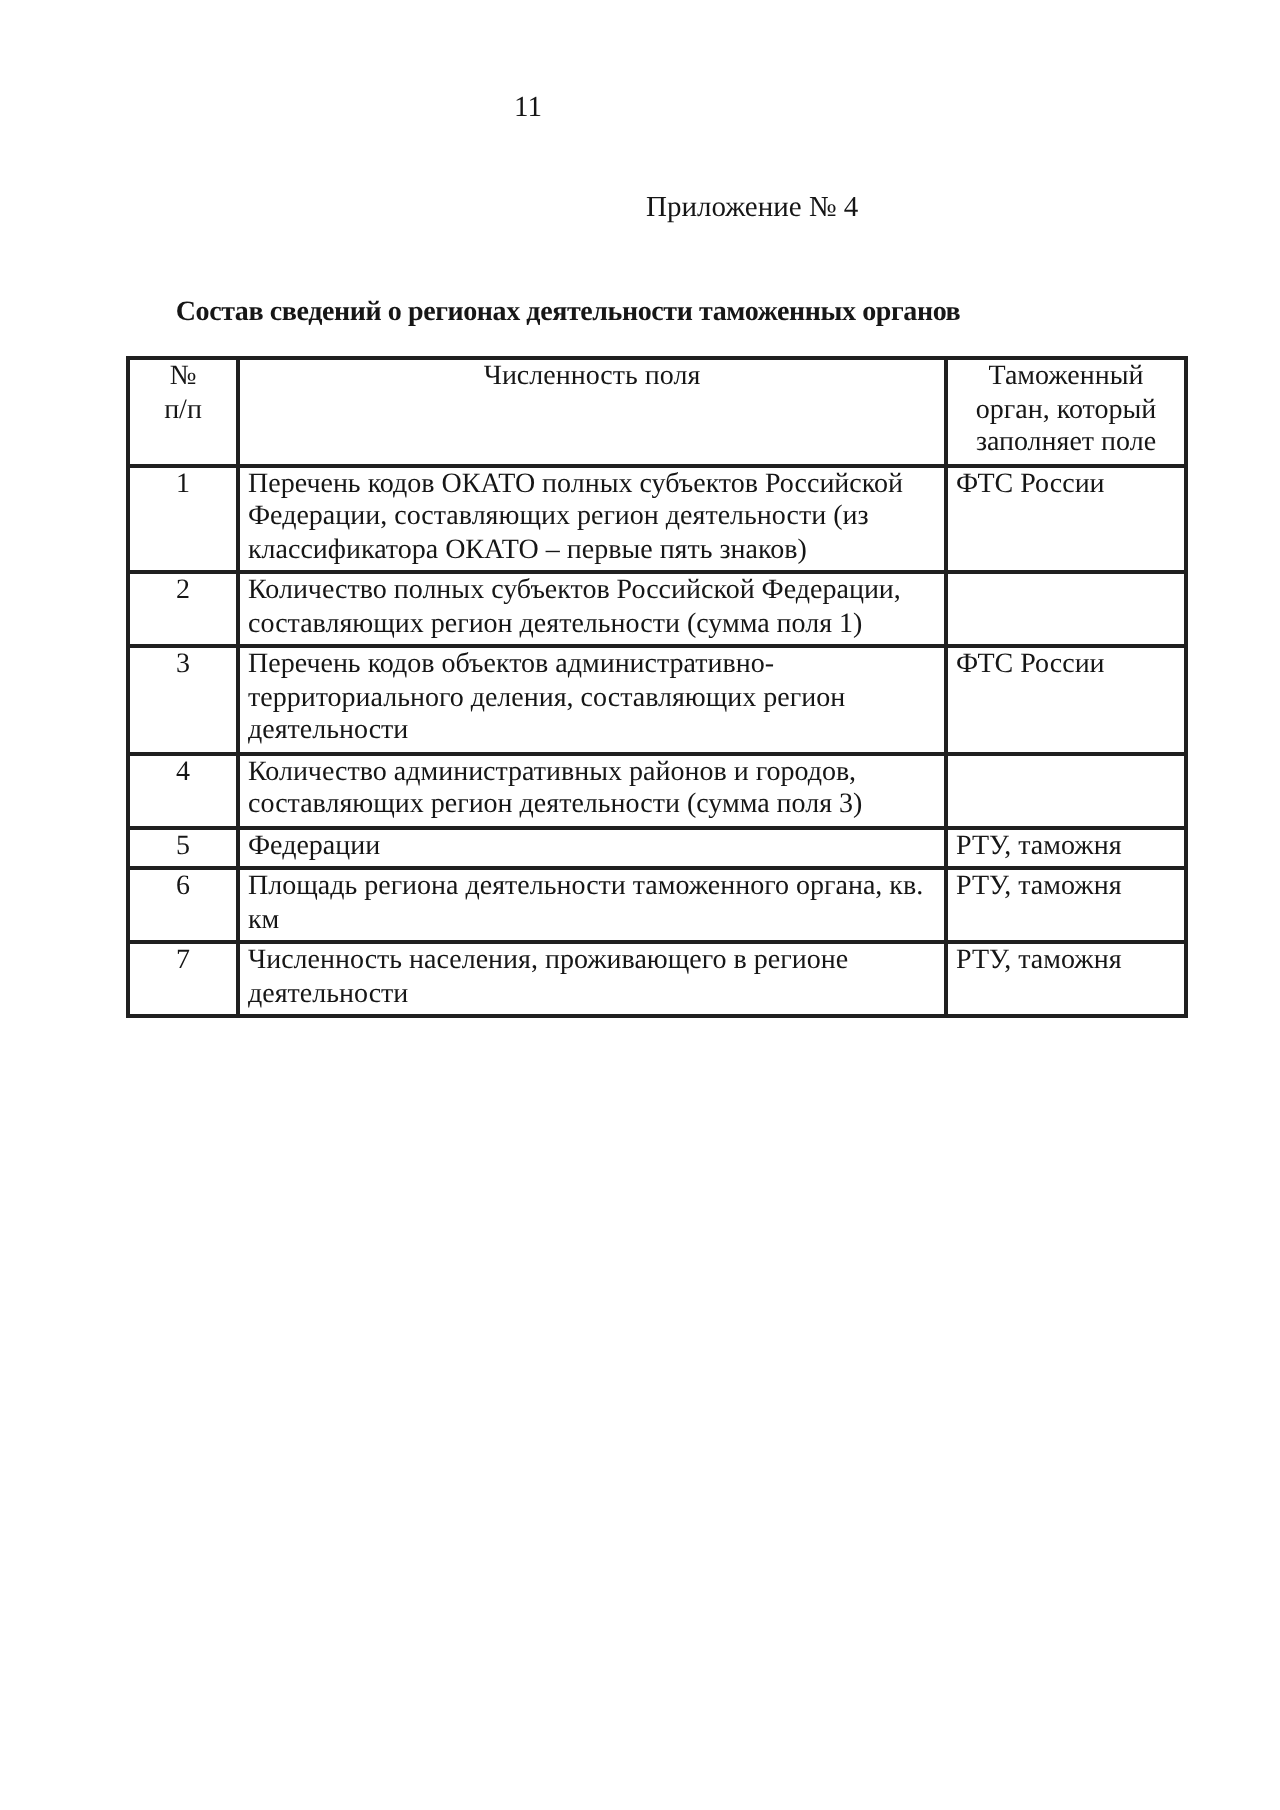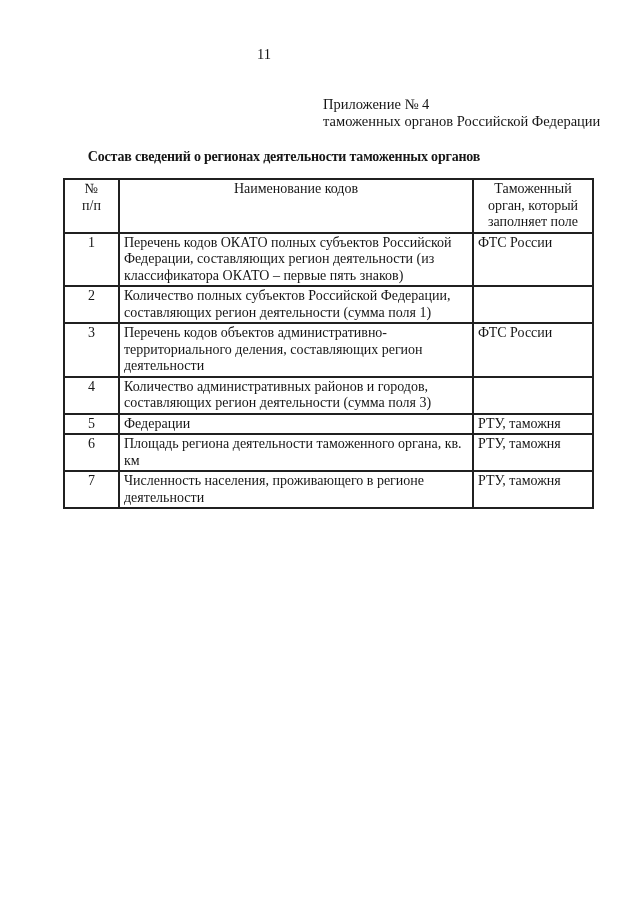--- a/index.html
+++ b/index.html
@@ -75,38 +75,37 @@
   td.cell-name { padding-left: 7px; }
   td.cell-organ { padding-left: 5px; }
 </style>
 </head>
 <body>
 
 <div class="page-number">11</div>
 
 <div class="appendix-note">
   <div>Приложение № 4</div>
-  <div>таможенных органов Российской Федерации</div>
 </div>
 
 <div class="doc-title">Состав сведений о регионах деятельности таможенных органов</div>
 
 <table class="fields-table">
   <colgroup>
     <col class="col-num">
     <col class="col-name">
     <col class="col-organ">
   </colgroup>
   <tbody>
     <tr style="height:53px;">
       <th class="cell-num-header">
         <div>№</div>
         <div>п/п</div>
       </th>
-      <th class="cell-name-header">Наименование кодов</th>
+      <th class="cell-name-header">Численность поля</th>
       <th class="cell-organ-header">Таможенный орган, который заполняет поле</th>
     </tr>
     <tr style="height:52px;">
       <td class="cell-num">1</td>
       <td class="cell-name">Перечень кодов ОКАТО полных субъектов Российской Федерации, составляющих регион деятельности (из классификатора ОКАТО – первые пять знаков)</td>
       <td class="cell-organ">ФТС России</td>
     </tr>
     <tr style="height:32px;">
       <td class="cell-num">2</td>
       <td class="cell-name">Количество полных субъектов Российской Федерации, составляющих регион деятельности (сумма поля 1)</td>

